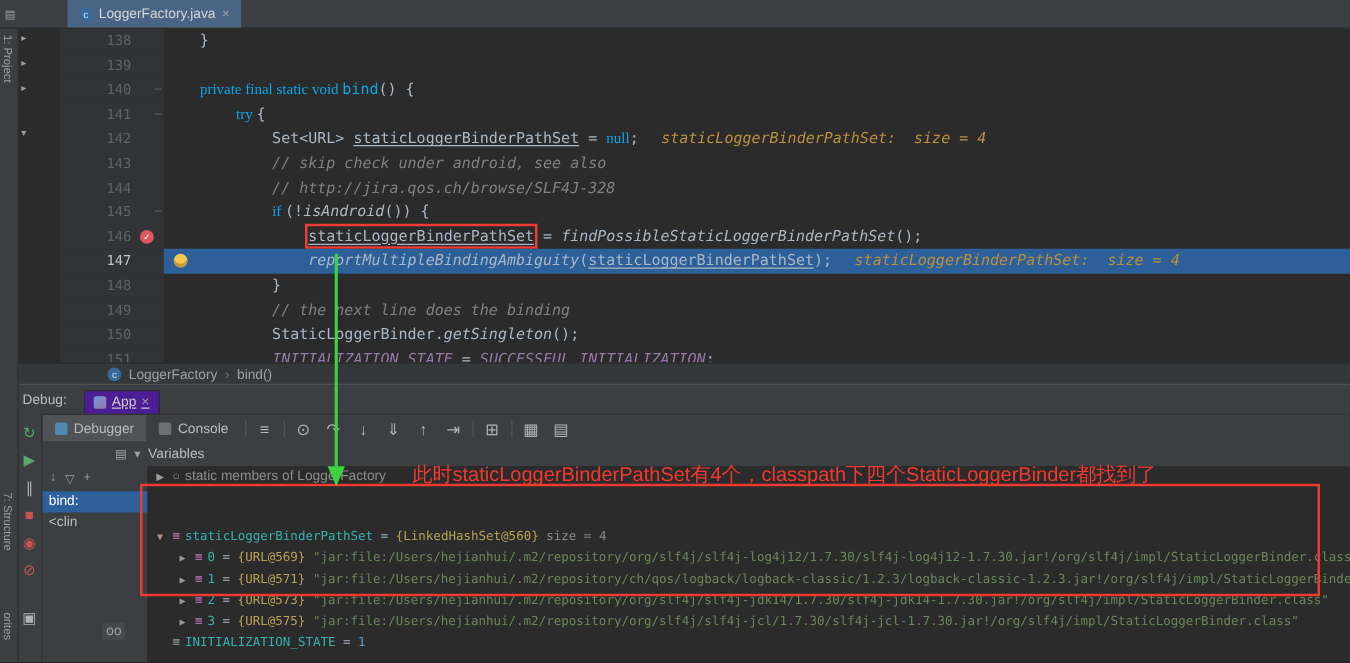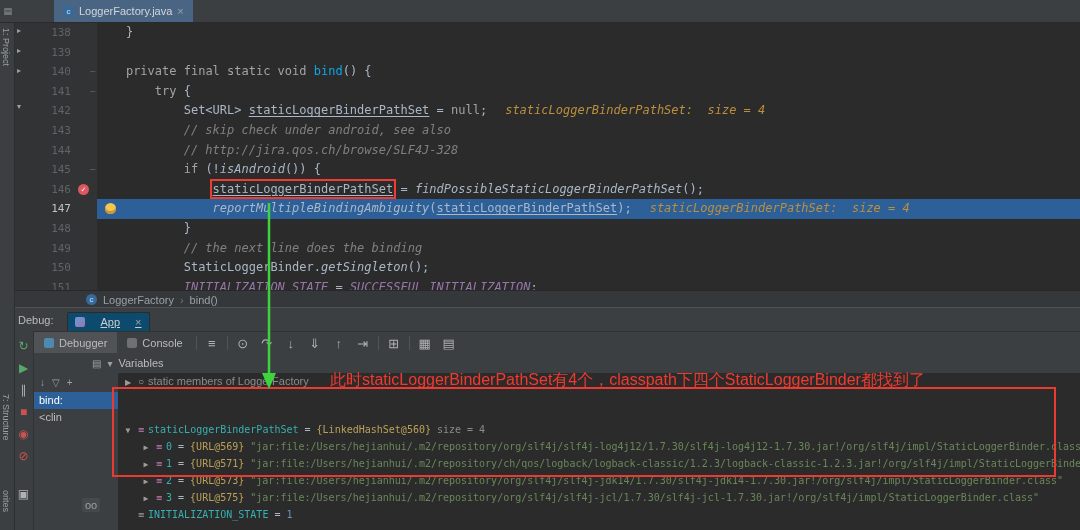--- a/index.html
+++ b/index.html
@@ -19,55 +19,55 @@
   
   .stripe{position:absolute;left:0;top:22px;width:14px;bottom:0;background:#3c3f41;
           border-right:1px solid #2e2e2e;z-index:5;}
   .vtext{position:absolute;left:1px;writing-mode:vertical-lr;font-size:9px;color:#9aa0a6;white-space:nowrap;}
   .vt-project{top:6px;}
   .vt-structure{top:372px;}
   .vt-favorites{top:468px;}
 
   
   .editor{position:absolute;left:14px;top:22px;right:0;height:268px;background:#2b2b2b;overflow:hidden;}
-  #code-lines{position:absolute;left:0;top:1px;right:0;}
+  #code-lines{position:absolute;left:0;top:1px;right:0;padding-left:34px;}
   .code-row{display:flex;height:19.6px;line-height:19.6px;font-family:"DejaVu Sans Mono",monospace;font-size:12px;position:relative;}
   .gcell{flex:0 0 83px;background:#313335;color:#606366;font-size:11px;text-align:right;
          padding-right:26px;box-sizing:border-box;position:relative;}
   .code-row.current .gcell{color:#c2c2c2;}
   .bp{position:absolute;right:8px;top:4px;width:11px;height:11px;border-radius:50%;background:#db5860;
       color:#fff;font-size:8px;line-height:11px;text-align:center;}
   .fold{position:absolute;right:0;top:0;width:9px;text-align:center;color:#606366;font-size:10px;}
   .ccell{flex:1;white-space:pre;color:#a9b7c6;position:relative;}
   .code-row.current .ccell{background:#2d6099;}
   .bulb{position:absolute;left:8px;top:4px;width:11px;height:11px;border-radius:50%;
         background:#f3c84c;box-shadow:inset 0 -3px 0 #c7983a;z-index:1;}
   .t-p{color:#a9b7c6;}
-  .t-k{color:#a3a3a3;}
+  .t-k{color:#0ea5e9;font-family:Liberation Serif, serif;}
   .t-m{color:#0ea5e9;}
   .t-c{color:#808080;font-style:italic;}
   .t-i{font-style:italic;}
   .t-u{text-decoration:underline;text-underline-offset:2px;}
   .t-cn{color:#9876aa;font-style:italic;}
   .t-box{outline:2px solid #ee3b34;outline-offset:1px;}
   .hint{color:#bb8f3d;font-style:italic;margin-left:18px;text-align:right;}
   .chevcol{position:absolute;left:0;top:0;width:14px;height:100%;z-index:3;}
   .chev{position:absolute;left:3px;color:#9aa0a6;font-size:8px;line-height:1;}
 
   
   .crumbs{position:absolute;left:14px;top:290px;right:0;height:17px;background:#35383a;
           border-top:1px solid #282828;display:flex;align-items:center;gap:6px;
           padding-left:72px;font-size:11px;color:#9aa0a6;}
   .csep{color:#6f7579;}
 
   
   .debug{position:absolute;left:14px;top:307px;right:0;bottom:0;background:#3c3f41;border-top:1px solid #4e5052;}
   .dhead{position:absolute;left:0;top:0;right:0;height:23px;display:flex;align-items:center;
          padding-left:4px;font-size:11px;color:#bbbbbb;}
-  .session-tab{display:flex;align-items:center;gap:15px;height:19px;padding:0 7px;background:#0c4a6e;
+  .session-tab{display:flex;align-items:center;gap:4px;height:19px;padding:0 7px;background:#4c1d95;
                border:1px solid #2b2b2b;border-bottom:none;margin:4px 0 0 14px;border-radius:2px 2px 0 0;color:#ccc;text-decoration:underline;}
   .app-icon{width:10px;height:10px;border-radius:2px;background:linear-gradient(135deg,#6a9bd8,#9876aa);}
   .dtoolbar{position:absolute;left:20px;top:23px;right:0;height:22px;border-top:1px solid #323232;
             border-bottom:1px solid #323232;display:flex;align-items:stretch;background:#3c3f41;}
   .dtab{display:flex;align-items:center;gap:5px;padding:0 10px;font-size:11px;color:#bbb;}
   .dtab.sel{background:#4f5355;}
   .dtab-icon{width:10px;height:10px;border-radius:2px;}
   .dtab-icon.dbg{background:#4e8ab0;}
   .dtab-icon.con{background:#6e7073;}
   #dbg-icons{display:flex;align-items:center;}

